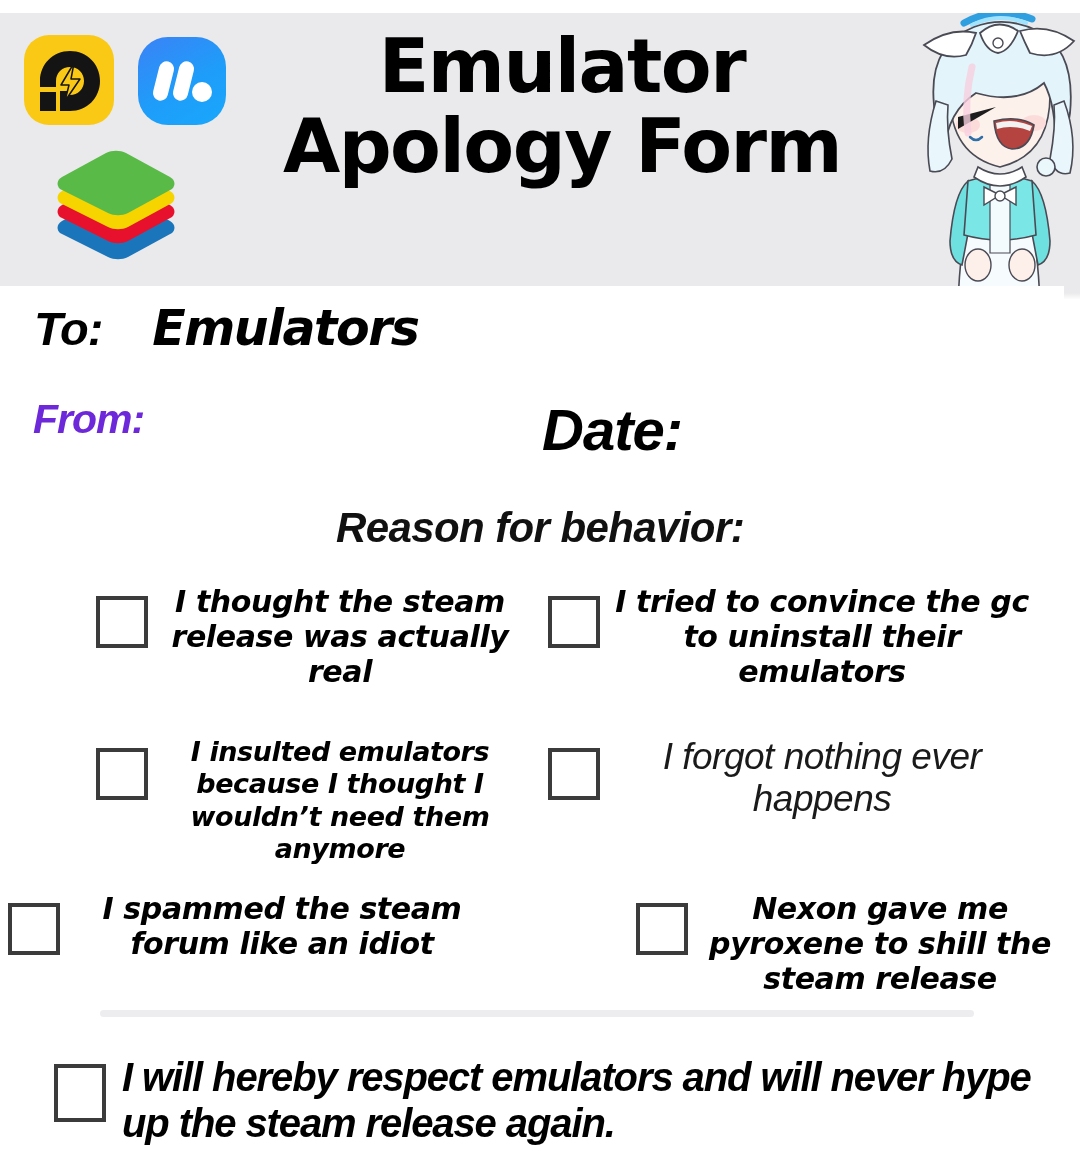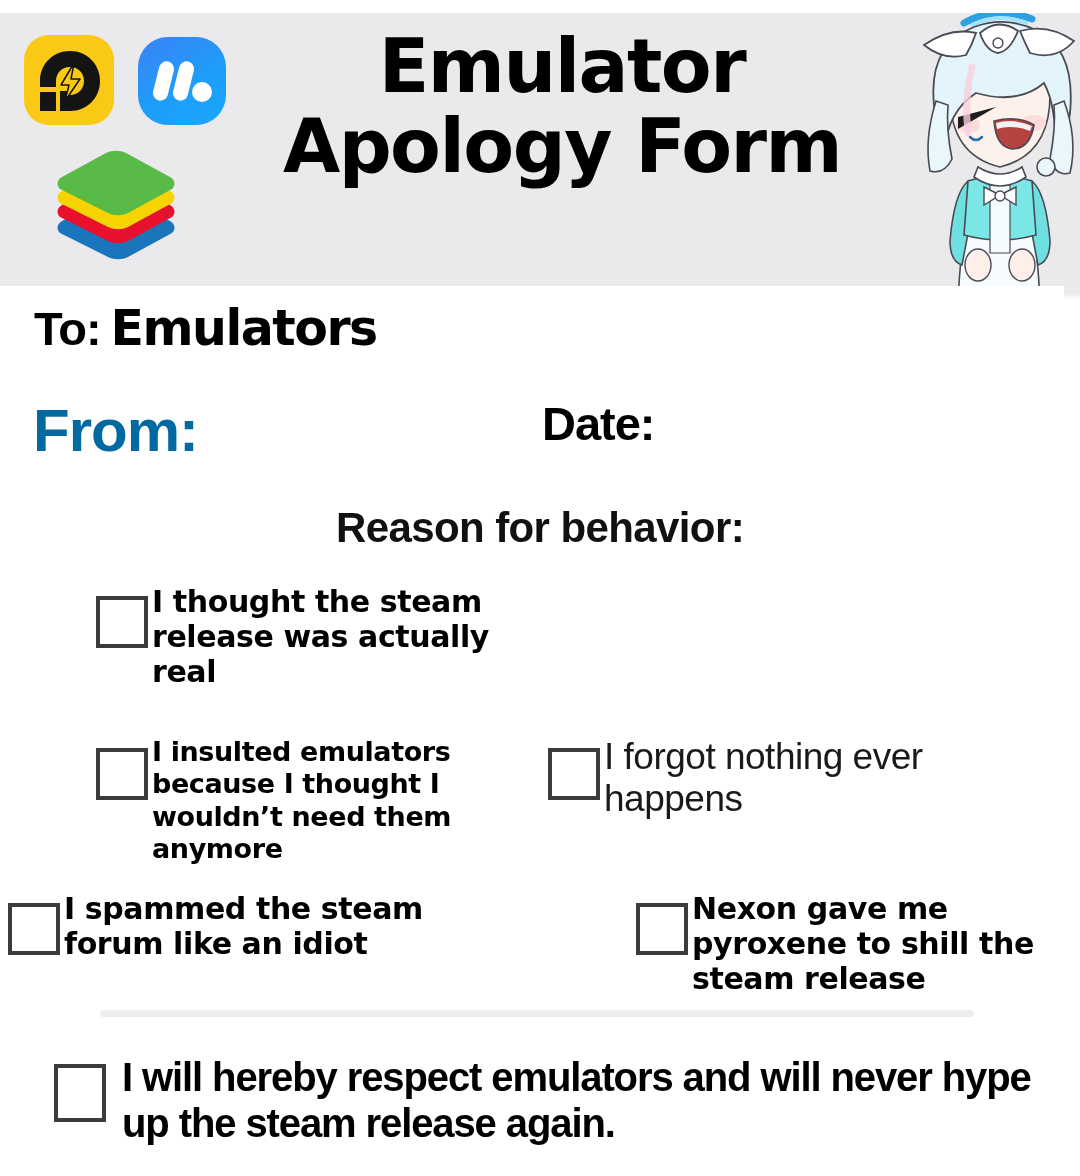--- a/index.html
+++ b/index.html
@@ -89,20 +89,21 @@
   #title-line-1 { font-size: 74px; }
   #title-line-2 { font-size: 74px; }
 
   
   #form-body {
     position: absolute;
     left: 0; top: 286px;
     width: 1064px;
     height: 890px;
     background: #ffffff;
+    font-style: italic;
   }
 
   #to-row {
     position: absolute;
     left: 34px; top: 14px;
     display: flex;
     align-items: baseline;
     gap: 10px;
   }
   #to-label {
@@ -111,37 +112,38 @@
     font-size: 47px;
     letter-spacing: -1px;
     color: #000;
   }
   #to-value {
     font-family: "DejaVu Sans", sans-serif;
     font-weight: 700;
     font-size: 49px;
     letter-spacing: -1.5px;
     color: #000;
+    margin-left: 40px;
   }
 
   #from-label {
     position: absolute;
     left: 33px; top: 110px;
     font-family: "Liberation Sans", sans-serif;
     font-weight: 700;
-    font-size: 60px;
+    font-size: 41px;
     letter-spacing: -1px;
-    color: #0369a1;
+    color: #6d28d9;
   }
   #date-label {
     position: absolute;
     left: 542px; top: 110px;
     font-family: "Liberation Sans", sans-serif;
     font-weight: 700;
-    font-size: 47px;
+    font-size: 58px;
     letter-spacing: -1px;
     color: #000;
   }
 
   #reason-heading {
     position: absolute;
     left: 0; top: 218px;
     width: 1080px;
     text-align: center;
     font-family: "Liberation Sans", sans-serif;
@@ -175,20 +177,21 @@
     flex: 0 0 auto;
     width: 52px;
     height: 52px;
     border: 4px solid #3b3b3b;
     background: #ffffff;
     box-sizing: border-box;
     margin-top: 12px;
   }
   .reason-text {
     flex: 1 1 auto;
+    text-align: center;
     color: #000;
     padding: 0 4px;
   }
 
   
   .lbl-a {
     font-family: "DejaVu Sans", sans-serif;
     font-weight: 700;
     font-size: 30px;
     line-height: 1.17;
@@ -359,20 +362,24 @@
 
     <div id="reason-heading">Reason for behavior:</div>
 
     <div id="reason-grid">
 
       <div class="reason-row row-1">
         <div class="reason-col left">
           <span class="checkbox"></span>
           <span class="reason-text lbl-a">I thought the steam release was actually real</span>
         </div>
+        <div class="reason-col right">
+          <span class="checkbox"></span>
+          <span class="reason-text lbl-a">I tried to convince the gc to uninstall their emulators</span>
+        </div>
       </div>
 
       <div class="reason-row row-2">
         <div class="reason-col left">
           <span class="checkbox"></span>
           <span class="reason-text lbl-a small">I insulted emulators because I thought I wouldn’t need them anymore</span>
         </div>
         <div class="reason-col right">
           <span class="checkbox"></span>
           <span class="reason-text lbl-b">I forgot nothing ever happens</span>

